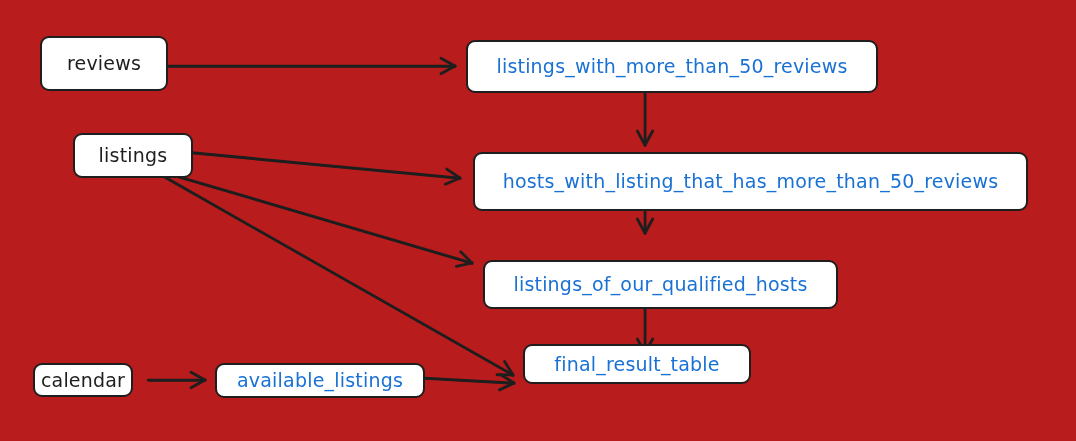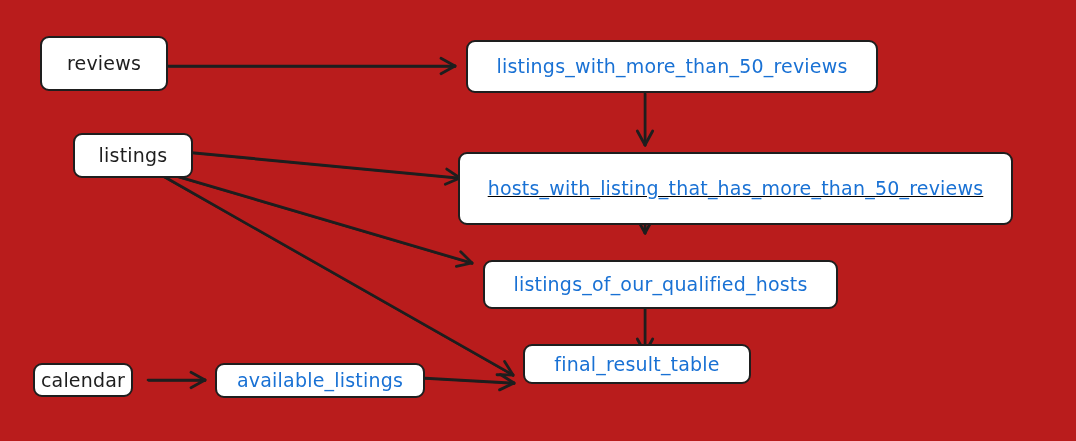--- a/index.html
+++ b/index.html
@@ -117,21 +117,21 @@
       </div>
       <div class="node" style="left: 45px; top: 133px; width: 120px; height: 45px; border-color: rgb(30, 30, 30); margin-left: 28px;">
         <span class="node-label label-src" style="color: rgb(30, 30, 30);">listings</span>
       </div>
       <div class="node" style="left: 33px; top: 363px; width: 100px; height: 34px; border-color: rgb(30, 30, 30);">
         <span class="node-label label-src" style="color: rgb(30, 30, 30);">calendar</span>
       </div>
       <div class="node" style="left: 466px; top: 40px; width: 412px; height: 53px; border-color: rgb(30, 30, 30);">
         <span class="node-label label-model" style="color: rgb(25, 113, 212);">listings_with_more_than_50_reviews</span>
       </div>
-      <div class="node" style="left: 458px; top: 152px; width: 555px; height: 73px; border-color: rgb(30, 30, 30); text-decoration: underline;">
+      <div class="node" style="left: 473px; top: 152px; width: 555px; height: 59px; border-color: rgb(30, 30, 30);">
         <span class="node-label label-model" style="color: rgb(25, 113, 212);">hosts_with_listing_that_has_more_than_50_reviews</span>
       </div>
       <div class="node" style="left: 483px; top: 240px; width: 355px; height: 49px; border-color: rgb(30, 30, 30); margin-top: 20px;">
         <span class="node-label label-model" style="color: rgb(25, 113, 212);">listings_of_our_qualified_hosts</span>
       </div>
       <div class="node" style="left: 215px; top: 363px; width: 210px; height: 35px; border-color: rgb(30, 30, 30); text-align: right;">
         <span class="node-label label-model" style="color: rgb(25, 113, 212);">available_listings</span>
       </div>
       <div class="node" style="left: 523px; top: 344px; width: 228px; height: 40px; border-color: rgb(30, 30, 30);">
         <span class="node-label label-model" style="color: rgb(25, 113, 212);">final_result_table</span>

